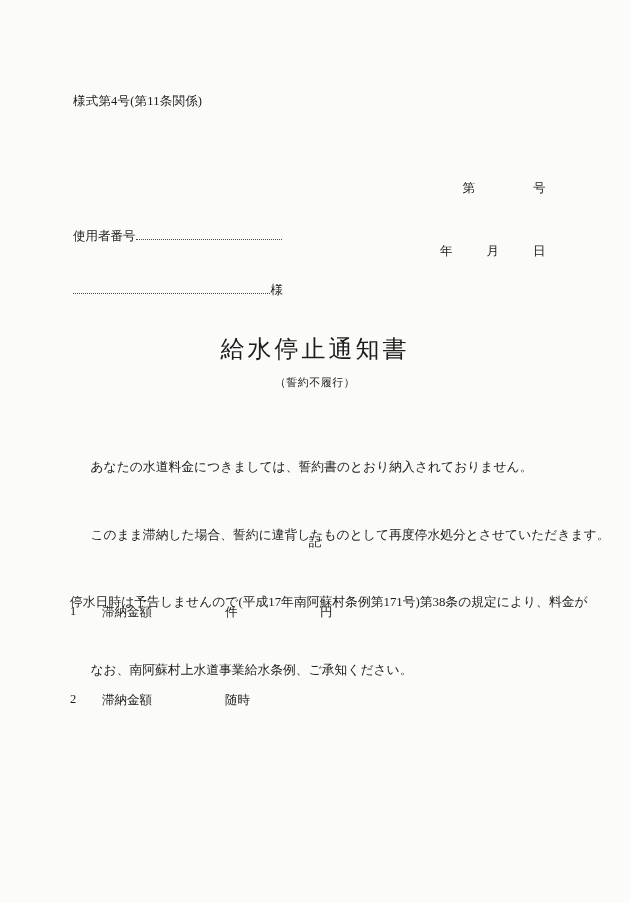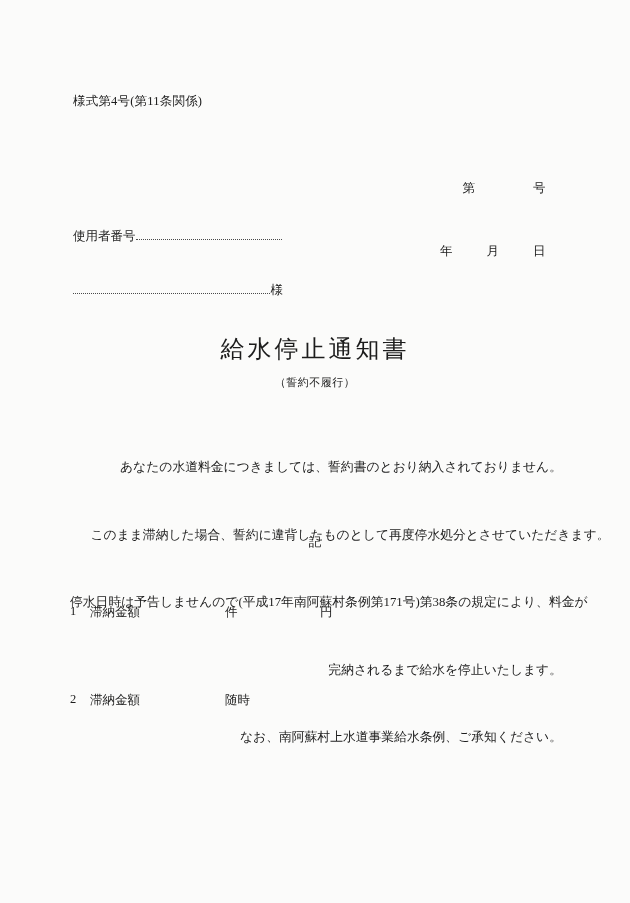--- a/index.html
+++ b/index.html
@@ -95,21 +95,20 @@
     letter-spacing: 0.5px;
   }
 
   
   .body {
     left: 70px;
     top: 411px;
     width: 492px;
     font-size: 12.8px;
     line-height: 22.5px;
-    text-align: right;
   }
   .body p { margin: 0; }
   .body .indent { text-indent: 1.6em; }
 
   
   .kiline {
     left: 0;
     top: 534px;
     width: 630px;
     text-align: center;
@@ -118,21 +117,21 @@
 
   
   .items {
     left: 70px;
     top: 574px;
     width: 460px;
     font-size: 12.5px;
   }
   .item { position: relative; height: 58px; }
   .item .num { position: absolute; left: 0; top: 0; }
-  .item .name { position: absolute; left: 20px; top: 0; }
+  .item .name { position: absolute; left: 32px; top: 0; }
   .item .f1 { position: absolute; left: 155px; top: 0; }
   .item .f2 { position: absolute; left: 250px; top: 0; }
 </style>
 </head>
 <body>
 
 <div class="page">
 
   <div class="abs form-no">様式第4号(第11条関係)</div>
 
@@ -155,21 +154,20 @@
   </div>
 
 
   <div class="abs title">給水停止通知書</div>
   <div class="abs subtitle">（誓約不履行）</div>
 
   <div class="abs body">
     <p class="indent">あなたの水道料金につきましては、誓約書のとおり納入されておりません。</p>
     <p class="indent">このまま滞納した場合、誓約に違背したものとして再度停水処分とさせていただきます。</p>
     <p>停水日時は予告しませんので(平成17年南阿蘇村条例第171号)第38条の規定により、料金が</p>
-    <p>完納されるまで給水を停止いたします。</p>
     <p class="indent">なお、南阿蘇村上水道事業給水条例、ご承知ください。</p>
   </div>
 
   <div class="abs kiline">記</div>
 
   <div class="abs items">
     <div class="item">
       <span class="num">1</span>
       <span class="name">滞納金額</span>
       <span class="f1">件</span>

